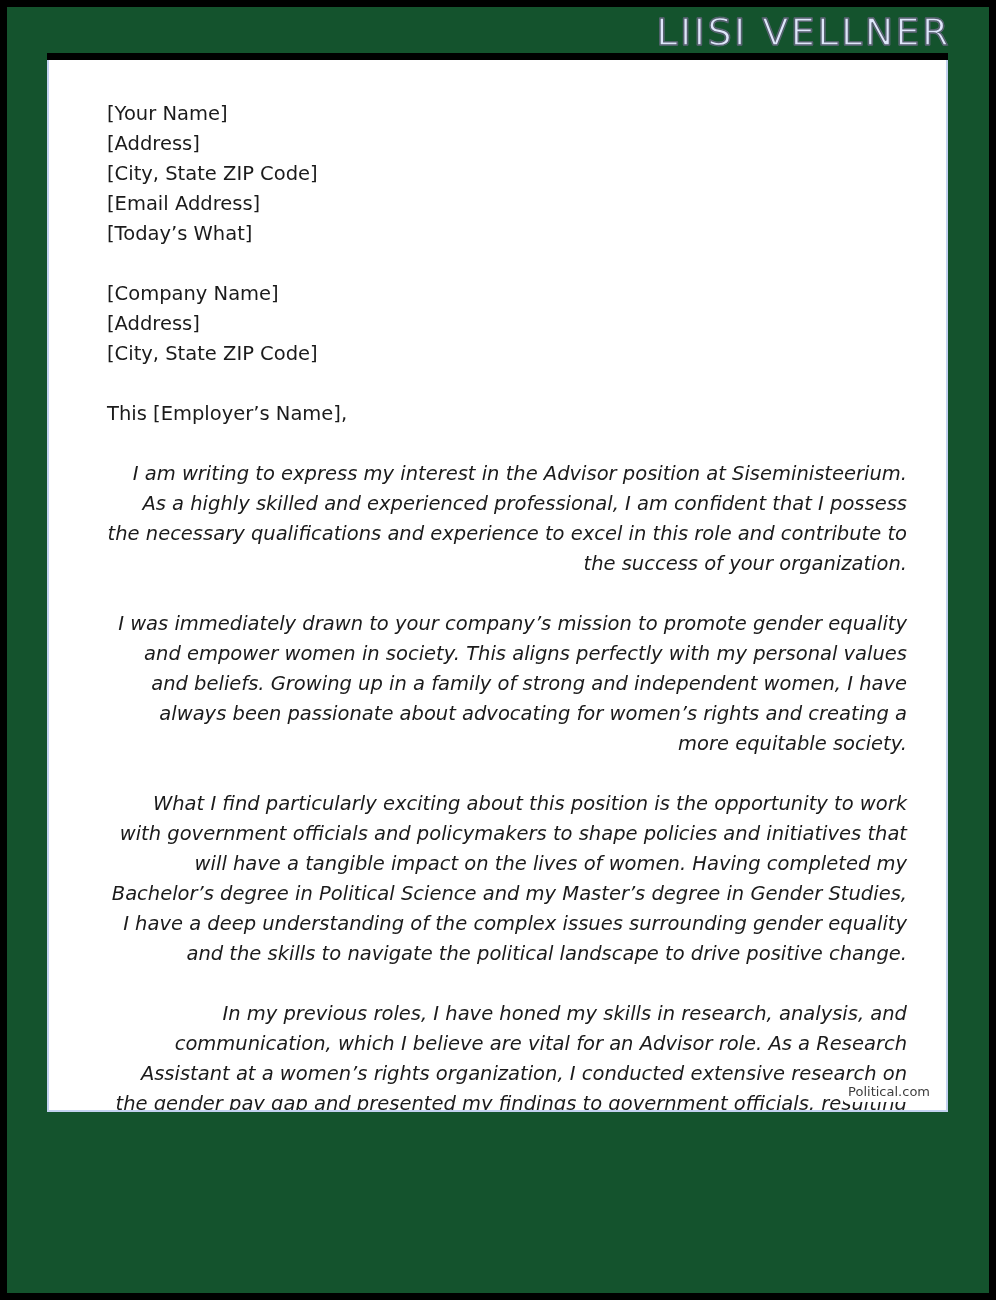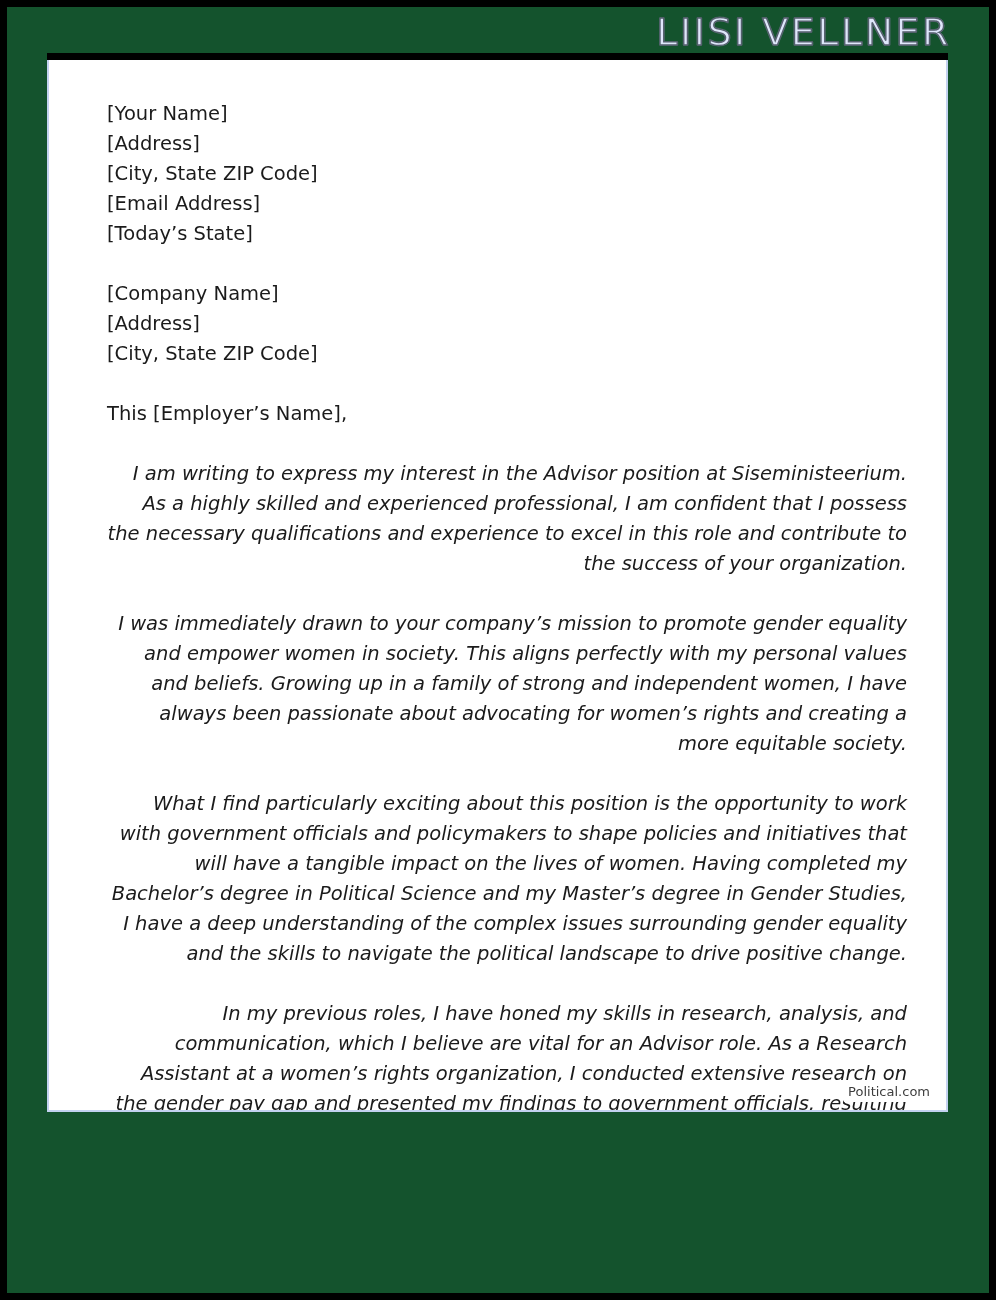--- a/index.html
+++ b/index.html
@@ -146,21 +146,21 @@
   <div class="rule"></div>
 
   <div class="page">
     <div class="page-body">
 
       <div class="block">
         <span class="addr-line">[Your Name]</span>
         <span class="addr-line">[Address]</span>
         <span class="addr-line">[City, State ZIP Code]</span>
         <span class="addr-line">[Email Address]</span>
-        <span class="addr-line">[Today’s State]</span>
+        <span class="addr-line">[Today’s What]</span>
       </div>
 
       <div class="gap"></div>
 
       <div class="block">
         <span class="addr-line">[Company Name]</span>
         <span class="addr-line">[Address]</span>
         <span class="addr-line">[City, State ZIP Code]</span>
       </div>
 

